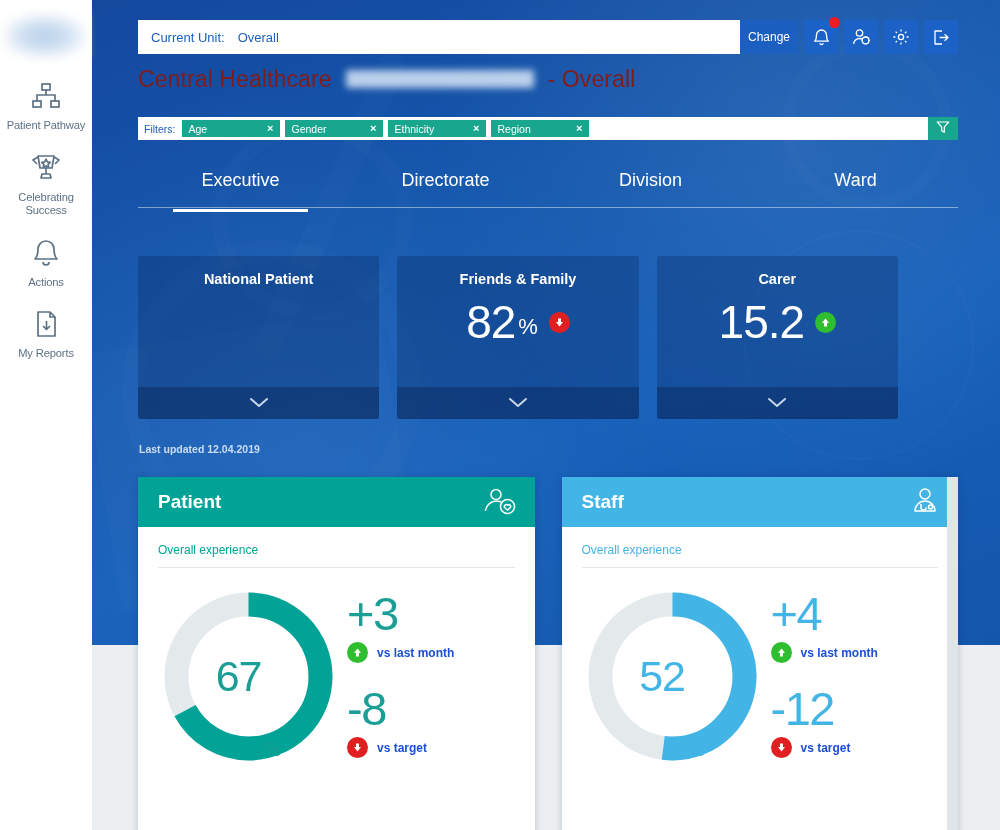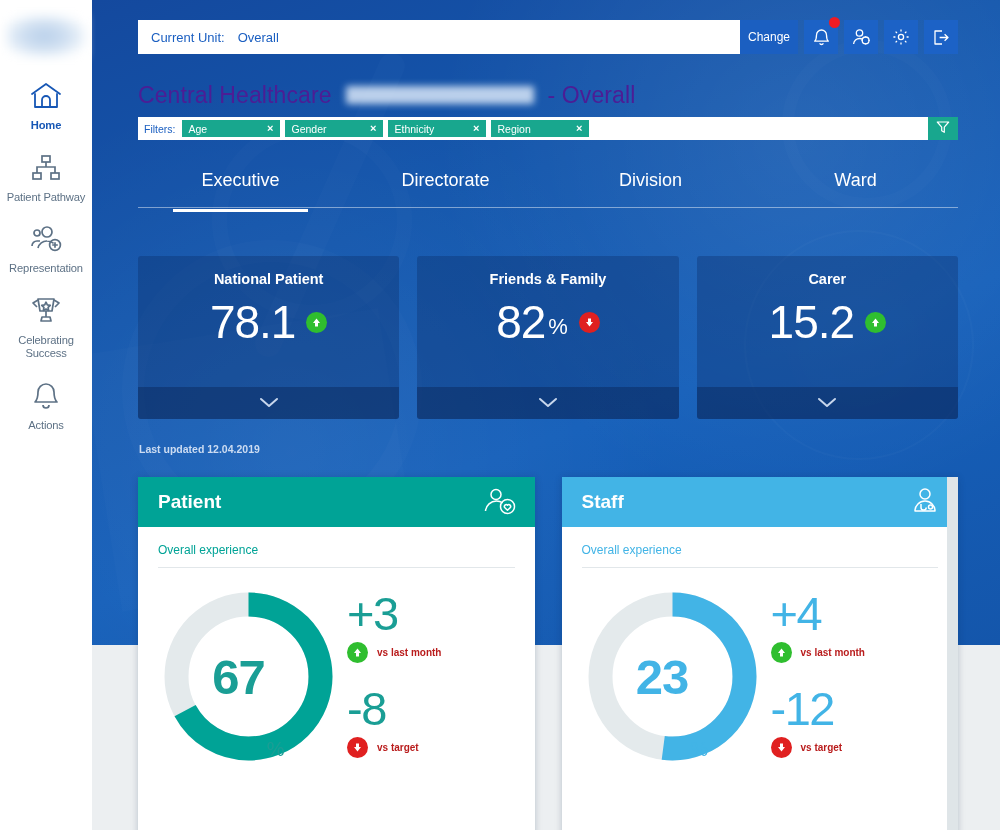--- a/index.html
+++ b/index.html
@@ -150,27 +150,27 @@
     position: absolute;
     top: -3px; right: -2px;
     width: 11px; height: 11px;
     border-radius: 50%;
     background: #ef1b24;
   }
 
   
   .page-title {
     position: absolute;
-    left: 138px; top: 80px;
+    left: 138px; top: 64px;
     height: 30px;
     display: flex;
     align-items: center;
     gap: 0px;
     z-index: 4;
-    color: #4c1d95;
+    color: #7f1d1d;
     font-size: 23px;
     font-weight: 300;
     letter-spacing: .1px;
     white-space: nowrap;
   }
   .title-redacted {
     display: inline-block;
     width: 188px; height: 18px;
     margin: 0 14px;
     border-radius: 2px;
@@ -251,21 +251,21 @@
     left: 138px; top: 207px;
     width: 820px; height: 1px;
     background: rgba(255,255,255,0.45);
     z-index: 3;
   }
 
   
   .kpi-row {
     position: absolute;
     left: 138px; top: 256px;
-    width: 820px; height: 163px;
+    width: 760px; height: 163px;
     display: flex;
     gap: 18px;
     z-index: 4;
   }
   .kpi-card {
     flex: 1;
     background: rgba(10,40,95,0.32);
     border-radius: 3px;
     position: relative;
     overflow: hidden;
@@ -387,22 +387,22 @@
   }
   .donut-wrap svg { display: block; }
   .donut-center {
     position: absolute;
     inset: 0;
     display: flex;
     align-items: center;
     justify-content: center;
   }
   .donut-num {
-    font-size: 49px;
-    font-weight: 700;
+    font-size: 43px;
+    font-weight: 400;
     letter-spacing: -1px;
   }
   .donut-pct {
     font-size: 20px;
     font-weight: 300;
     align-self: flex-end;
     padding-bottom: 8px;
     margin-left: 2px;
   }
   .donut-num.teal, .donut-pct.teal { color: #1a9e95; }
@@ -420,23 +420,23 @@
   }
   .stat-big.teal { color: #1a9e95; }
   .stat-big.blue { color: #42b4e6; }
   .stat-sub {
     display: flex;
     align-items: center;
     gap: 9px;
     margin-top: 5px;
   }
   .stat-sub-label {
-    font-size: 10px;
+    font-size: 12px;
     font-weight: bold;
-    color: #b91c1c;
+    color: #1d4ed8;
     text-align: right;
   }
   .stat-block + .stat-block { margin-top: 22px; }
 
   .corner-tri {
     position: absolute;
     right: 0; bottom: 0;
     width: 0; height: 0;
     border-left: 17px solid transparent;
   }
@@ -451,62 +451,35 @@
 </style>
 </head>
 <body>
 
 <div id="app">
 
   <nav class="sidebar">
     <div class="sidebar-logo"></div>
     <div class="nav-list">
 
-      <div class="nav-item active">
-        <div class="nav-icon">
-          <svg width="34" height="30" viewBox="0 0 34 30">
-              <g fill="none" stroke="#1757b5" stroke-width="1.8" stroke-linejoin="round" stroke-linecap="round">
-                <path d="M3 13 L17 3 L31 13"></path>
-                <path d="M6 13 V26 H28 V13"></path>
-                <path d="M13 26 V19 a4 4 0 0 1 8 0 V26"></path>
-              </g>
-            </svg>
-        </div>
-        <div class="nav-label">Home</div>
-      </div>
 
       <div class="nav-item">
         <div class="nav-icon">
           <svg width="34" height="30" viewBox="0 0 34 30">
               <g fill="none" stroke="#5d7185" stroke-width="1.7">
                 <rect x="13" y="3" width="8" height="6"></rect>
                 <rect x="4" y="20" width="8" height="6"></rect>
                 <rect x="22" y="20" width="8" height="6"></rect>
                 <path d="M17 9 V14 M8 20 V14 H26 V20"></path>
               </g>
             </svg>
         </div>
         <div class="nav-label">Patient Pathway</div>
       </div>
 
-      <div class="nav-item">
-        <div class="nav-icon">
-          <svg width="34" height="30" viewBox="0 0 34 30">
-              <g fill="none" stroke="#5d7185" stroke-width="1.7">
-                <circle cx="18" cy="8" r="5"></circle>
-                <circle cx="8" cy="9" r="3"></circle>
-                <path d="M3 22 a5 5 0 0 1 5-5 h3"></path>
-                <path d="M9 24 a9 9 0 0 1 9-7 c3 0 5 .9 6.6 2.3"></path>
-                <circle cx="26" cy="21" r="5.4"></circle>
-                <path d="M26 18.2 V23.8 M23.2 21 H28.8"></path>
-              </g>
-            </svg>
-        </div>
-        <div class="nav-label">Representation</div>
-      </div>
 
       <div class="nav-item">
         <div class="nav-icon">
           <svg width="34" height="30" viewBox="0 0 34 30">
               <g fill="none" stroke="#5d7185" stroke-width="1.7" stroke-linejoin="round">
                 <path d="M9 3 H25 L23 15 H11 Z"></path>
                 <path d="M9 4 L4 7 L8 11"></path>
                 <path d="M25 4 L30 7 L26 11"></path>
                 <path d="M17 15 V21"></path>
                 <path d="M12 25 H22 L21 21 H13 Z"></path>
@@ -522,20 +495,32 @@
           <svg width="34" height="30" viewBox="0 0 34 30">
               <g fill="none" stroke="#5d7185" stroke-width="1.7" stroke-linejoin="round">
                 <path d="M17 3 a8 8 0 0 0-8 8 c0 7-3 10-3 10 h22 s-3-3-3-10 a8 8 0 0 0-8-8Z"></path>
                 <path d="M14 24 a3 3 0 0 0 6 0"></path>
               </g>
             </svg>
         </div>
         <div class="nav-label">Actions</div>
       </div>
 
+      <div class="nav-item">
+        <div class="nav-icon">
+          <svg width="34" height="30" viewBox="0 0 34 30">
+              <g fill="none" stroke="#5d7185" stroke-width="1.7" stroke-linejoin="round">
+                <path d="M9 3 H21 L26 8 V27 H9 Z"></path>
+                <path d="M21 3 V8 H26"></path>
+                <path d="M17.5 12 V20 M14 17 l3.5 3.5 L21 17"></path>
+              </g>
+            </svg>
+        </div>
+        <div class="nav-label">My Reports</div>
+      </div>
 
     </div>
   </nav>
 
   <div class="hero">
     <div class="hero-deco">
       <div class="ring r1"></div>
       <div class="ring r2"></div>
       <div class="ring r3"></div>
       <div class="tube"></div>
@@ -640,28 +625,20 @@
     <div class="tab">Directorate</div>
     <div class="tab">Division</div>
     <div class="tab">Ward</div>
   </div>
   <div class="tabs-rule"></div>
 
   <div class="kpi-row">
 
     <div class="kpi-card">
       <div class="kpi-title">National Patient</div>
-      <div class="kpi-value-row">
-        <span class="kpi-value">78.1</span>
-        <span class="trend up">
-          <svg width="11" height="11" viewBox="0 0 11 11">
-              <path d="M5.5 1.6 L9 6 H7 V9.4 H4 V6 H2 Z" fill="#ffffff"></path>
-            </svg>
-        </span>
-      </div>
       <div class="kpi-footer">
         <span>
           <svg width="20" height="11" viewBox="0 0 20 11">
               <path d="M2 2 L10 9 L18 2" fill="none" stroke="#c7d6ec" stroke-width="2" stroke-linecap="round" stroke-linejoin="round"></path>
             </svg>
         </span>
       </div>
     </div>
 
     <div class="kpi-card">
@@ -784,21 +761,21 @@
       <div class="panel-sub blue">Overall experience</div>
       <div class="panel-rule"></div>
 
       <div class="panel-body">
         <div class="donut-wrap">
           <svg width="185" height="185" viewBox="0 0 185 185">
             <circle cx="92.5" cy="92.5" r="72" fill="none" stroke="#e4eaec" stroke-width="24"></circle>
             <circle cx="92.5" cy="92.5" r="72" fill="none" stroke="#42b4e6" stroke-width="24" stroke-dasharray="235.2 217.2" transform="rotate(-90 92.5 92.5)"></circle>
           </svg>
           <div class="donut-center">
-            <span class="donut-num blue">23</span>
+            <span class="donut-num blue">52</span>
             <span class="donut-pct blue">%</span>
           </div>
         </div>
 
         <div class="stats">
           <div class="stat-block">
             <div class="stat-big blue">+4</div>
             <div class="stat-sub">
               <span class="trend up">
                 <svg width="11" height="11" viewBox="0 0 11 11">

